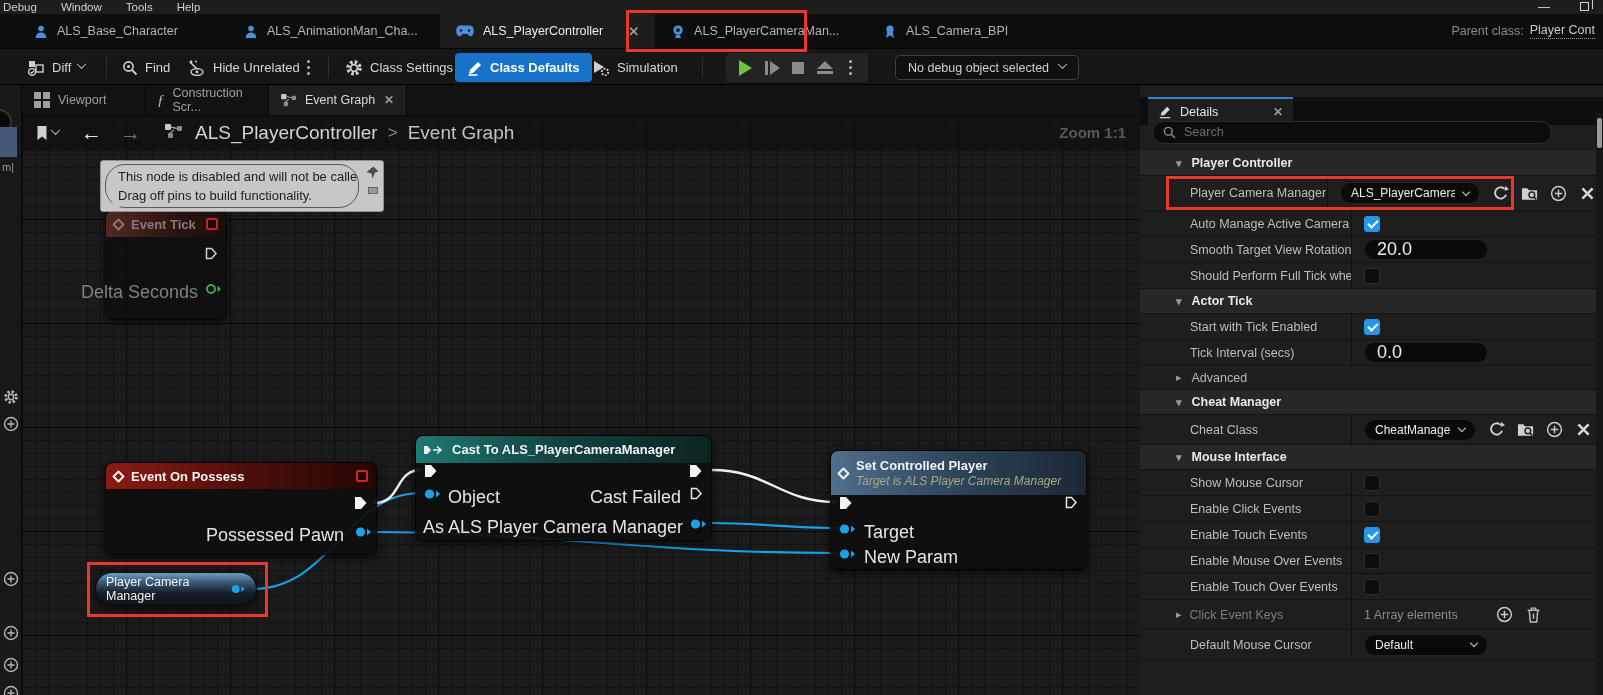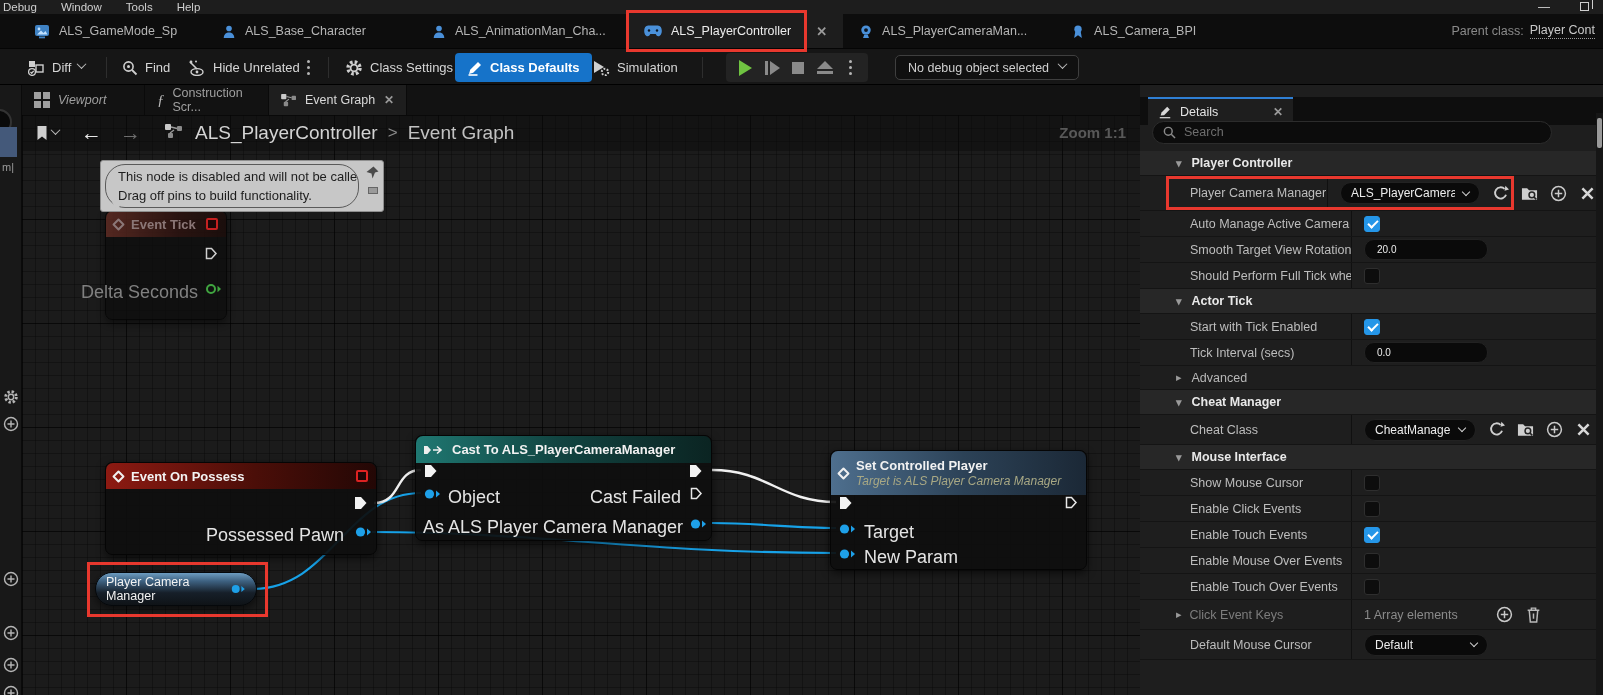--- a/index.html
+++ b/index.html
@@ -126,21 +126,21 @@
 .drow{height:26px;border-bottom:1px solid #141414;display:flex;position:relative}
 .drow.tall{height:35px}
 .drow.mid{height:30px}
 .dname{width:212px;border-right:1px solid #101010;display:flex;align-items:center;gap:8px;padding-left:50px;font-size:12.5px;color:#bdbdbd;white-space:nowrap;overflow:hidden}
 .dname.muted{color:#7d7d7d}
 .dname .tri{margin-left:-14px;font-size:11px;color:#9a9a9a}
 .dval{flex:1;display:flex;align-items:center;gap:12px;padding-left:12px}
 .cb{width:16px;height:16px;border-radius:3px;background:#0d0d0d;border:1px solid #2e2e2e;position:relative;cursor:pointer}
 .cb.on{background:#2596e8;border-color:#2596e8}
 .cb.on:after{content:'';position:absolute;left:3px;top:3.5px;width:8px;height:4px;border-left:2px solid #fff;border-bottom:2px solid #fff;transform:rotate(-45deg)}
-.numpill{width:124px;height:21px;background:#0a0a0a;border:1px solid #222;border-radius:10px;display:flex;align-items:center;padding-left:12px;font-size:10px;color:#ececec;cursor:text}
+.numpill{width:124px;height:21px;background:#0a0a0a;border:1px solid #222;border-radius:10px;display:flex;align-items:center;padding-left:12px;font-size:18px;color:#ececec;cursor:text}
 .pill{height:22px;background:#0a0a0a;border:1px solid #222;border-radius:11px;display:flex;align-items:center;padding:0 10px;font-size:12px;color:#ececec;cursor:pointer;overflow:hidden;white-space:nowrap}
 .pill .chev{margin-left:8px;flex:0 0 auto}
 .pill.spread{justify-content:space-between}
 .chev{width:6px;height:6px;border-right:1.5px solid #cfcfcf;border-bottom:1.5px solid #cfcfcf;transform:rotate(45deg);display:inline-block;margin-top:-3px}
 .ricw{display:flex;align-items:center;cursor:pointer}
 .ric{width:17px;height:17px}
 .arrt{font-size:12.5px;color:#8a8a8a;width:120px}
 </style>
 </head>
 <body>
@@ -153,31 +153,20 @@
       <span class="mi">Tools</span>
       <span class="mi">Help</span>
     </div>
   <div class="winbtns">
     <span class="winbtn">—</span>
     <span class="winbtn"><span class="sq"></span></span>
   </div>
 
   <div class="assetbar">
 
-  <div class="atab" style="min-width: 188px;">
-        <span style="display:flex">
-          <svg width="16" height="15" viewBox="0 0 16 15">
-            <rect x="1" y="1" width="14" height="11" rx="2" fill="#3f82c4"></rect>
-            <circle cx="5" cy="5" r="1.4" fill="#bfe0ff"></circle>
-            <path d="M3 10.5 L7 6.5 L9.5 9 L11.5 7 L13.5 10.5Z" fill="#bfe0ff"></path>
-            <rect x="5" y="12.5" width="6" height="1.8" fill="#3f82c4"></rect>
-          </svg>
-        </span>
-        <span>ALS_GameMode_Sp</span>
-      </div>
       <div class="atab" style="min-width: 210px;">
         <span style="display:flex">
           <svg width="14" height="15" viewBox="0 0 16 16">
             <circle cx="8" cy="4.6" r="3.2" fill="#4a90d9"></circle>
             <path d="M2 15.5 c0-4.4 2.8-6.4 6-6.4 s6 2 6 6.4Z" fill="#4a90d9"></path>
           </svg>
         </span>
         <span>ALS_Base_Character</span>
       </div>
       <div class="atab" style="min-width: 212px;">
@@ -333,21 +322,21 @@
           <circle cx="8" cy="8" r="6.5" fill="none" stroke="#b5b5b5" stroke-width="1.4"></circle>
           <path d="M8 4.5 V11.5 M4.5 8 H11.5" stroke="#b5b5b5" stroke-width="1.4"></path>
         </svg></div>
     <div class="lico" style="top:600px"><svg width="16" height="16" viewBox="0 0 16 16">
           <circle cx="8" cy="8" r="6.5" fill="none" stroke="#b5b5b5" stroke-width="1.4"></circle>
           <path d="M8 4.5 V11.5 M4.5 8 H11.5" stroke="#b5b5b5" stroke-width="1.4"></path>
         </svg></div>
   </div>
 
   <div class="gtabbar">
-      <div class="gtab" style="width: 123px; font-style: italic;">
+      <div class="gtab" style="width: 123px;">
         <span style="display:flex">
           <span class="vpicon">
             <i></i>
             <i></i>
             <i></i>
             <i></i>
           </span>
         </span>
         <span>Viewport</span>
       </div>

